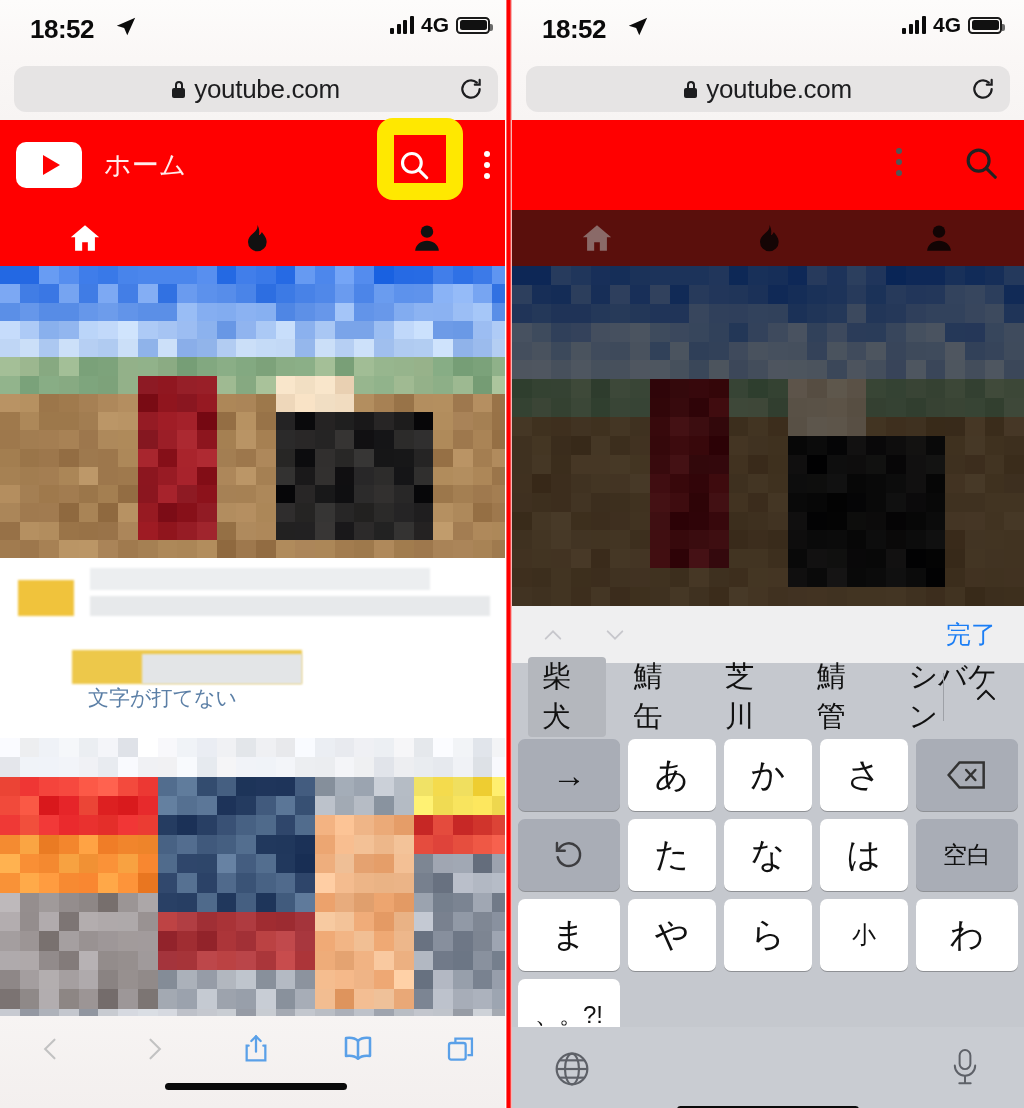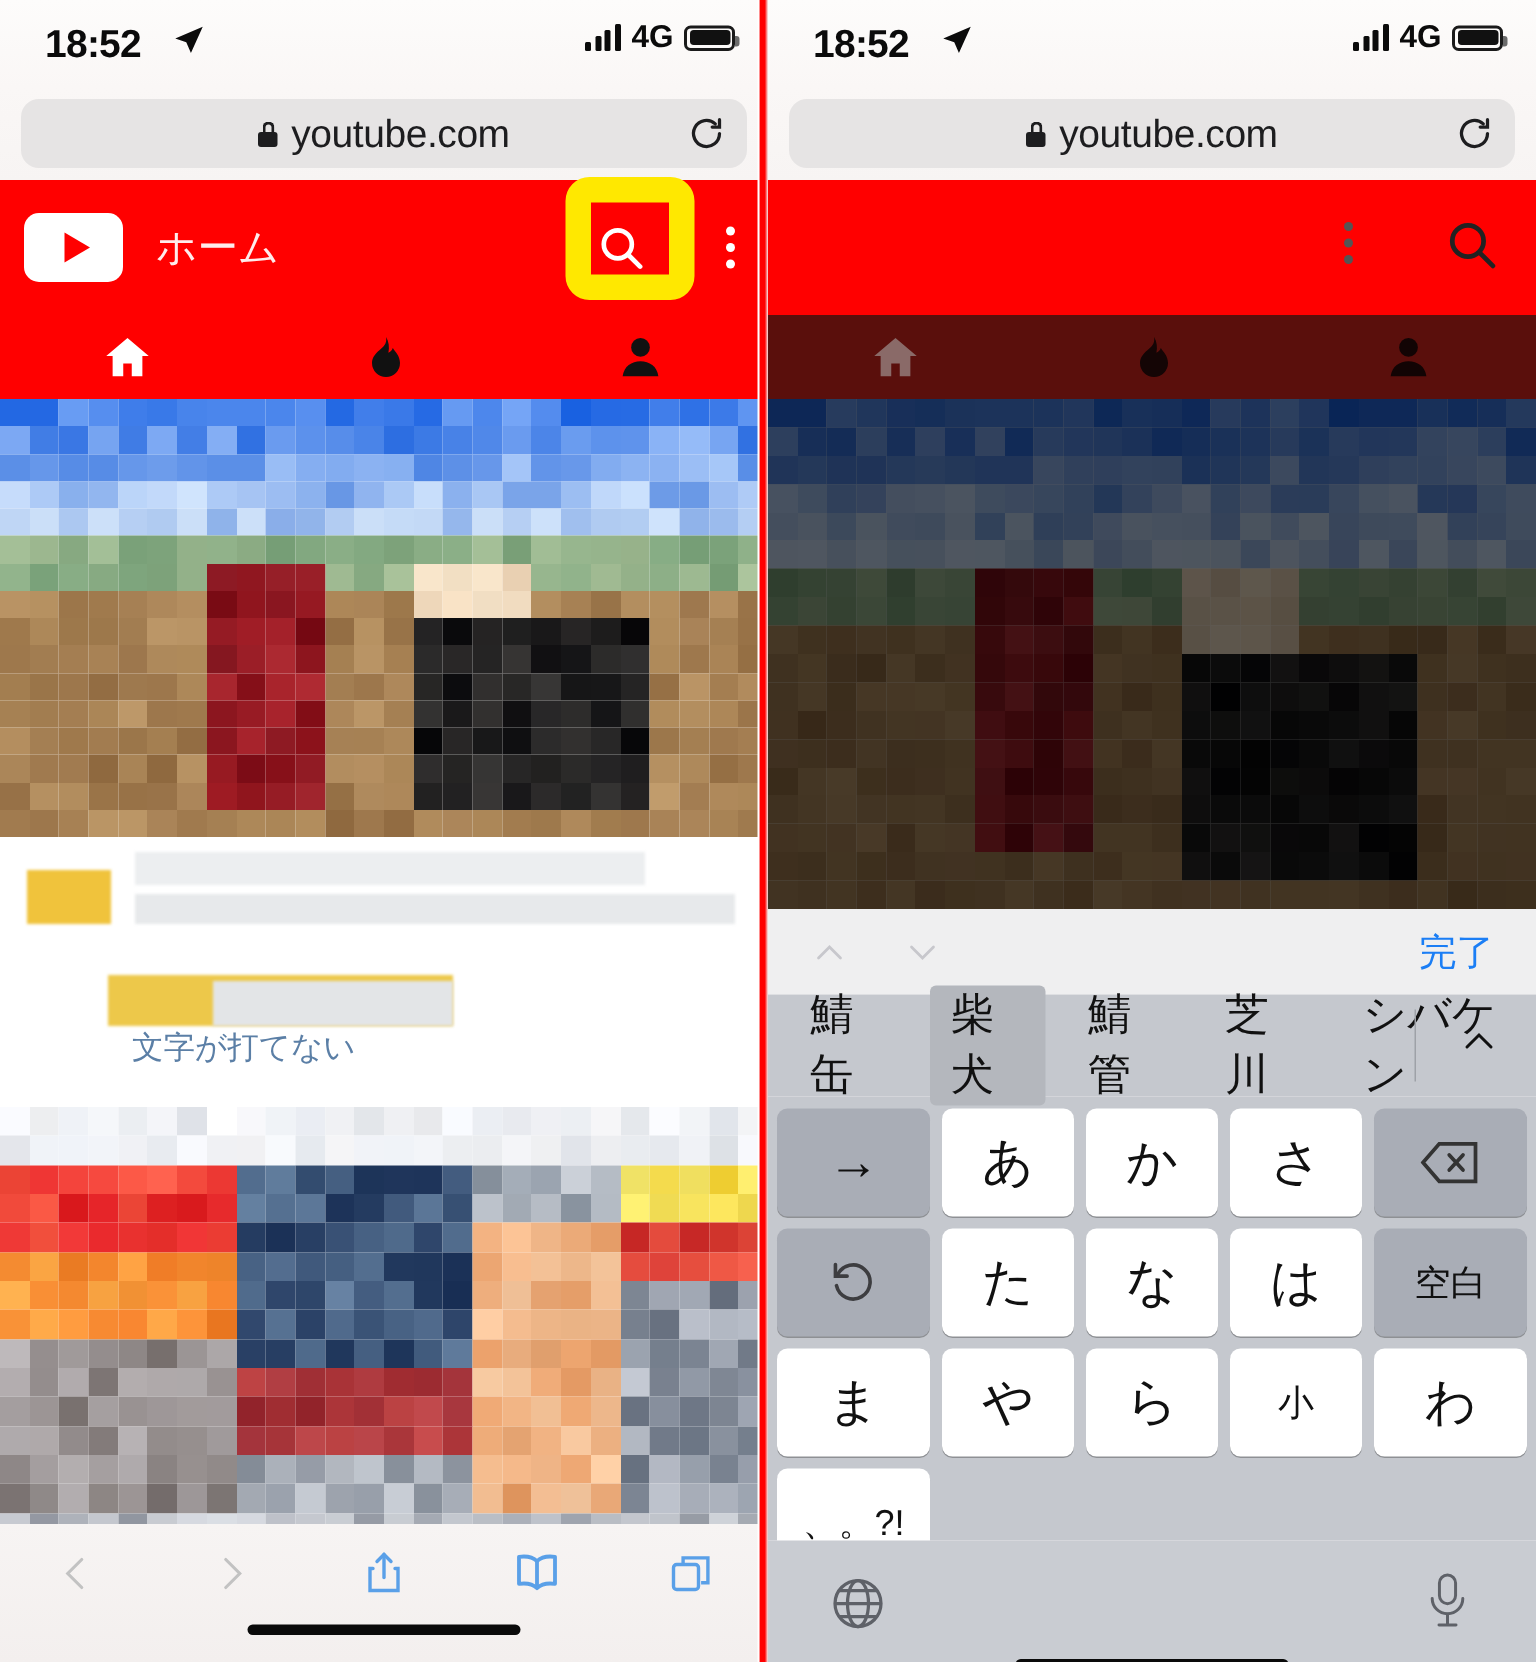--- a/index.html
+++ b/index.html
@@ -1605,24 +1605,24 @@
             <path d="M4 16 L12 8 L20 16"></path>
           </svg>
         <svg width="30" height="22" viewBox="0 0 24 24" fill="none" stroke="#c7c7cc" stroke-width="2" stroke-linecap="round">
             <path d="M4 8 L12 16 L20 8"></path>
           </svg>
       </div>
       <div class="kb-done">完了</div>
     </div>
 
     <div class="suggest-row" id="suggestRow">
-      <div class="sg" style="margin-left: 14px;">鯖缶</div>
-        <div class="sg sel" style="margin-left: 16px;">柴犬</div>
+      <div class="sg sel" style="margin-left: 16px;">柴犬</div>
+        <div class="sg" style="margin-left: 14px;">鯖缶</div>
+        <div class="sg" style="margin-left: 14px;">芝川</div>
         <div class="sg" style="margin-left: 14px;">鯖管</div>
-        <div class="sg" style="margin-left: 14px;">芝川</div>
         <div class="sg" style="margin-left: 14px;">シバケン</div>
 
     <div class="sg-div"></div>
         <div class="sg-chev">
         <svg width="32" height="24" viewBox="0 0 24 24" fill="none" stroke="#111" stroke-width="2" stroke-linecap="round">
             <path d="M4 16 L12 8 L20 16"></path>
           </svg>
       </div>
       </div>
 

